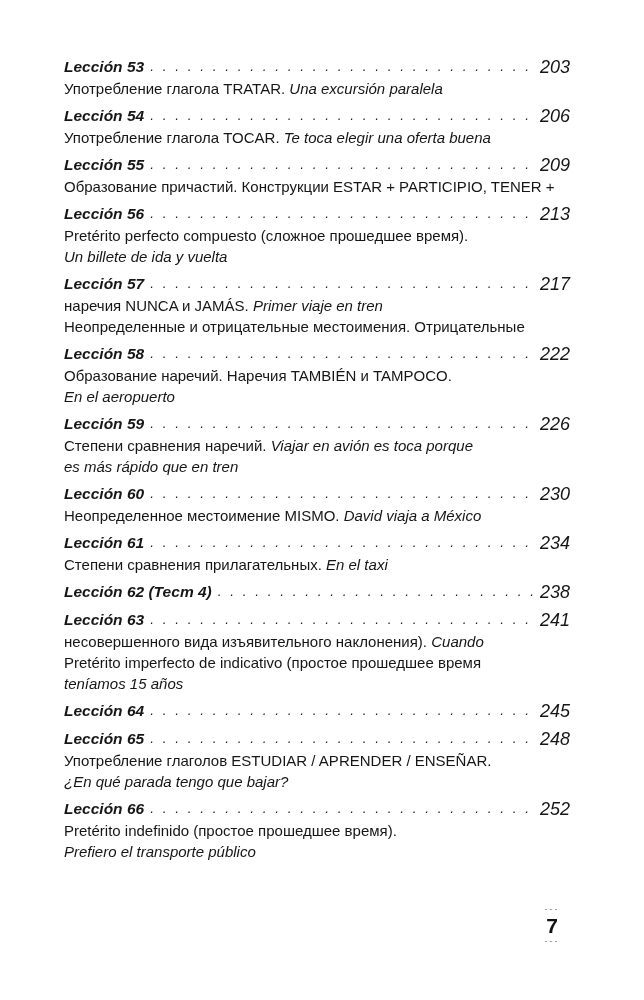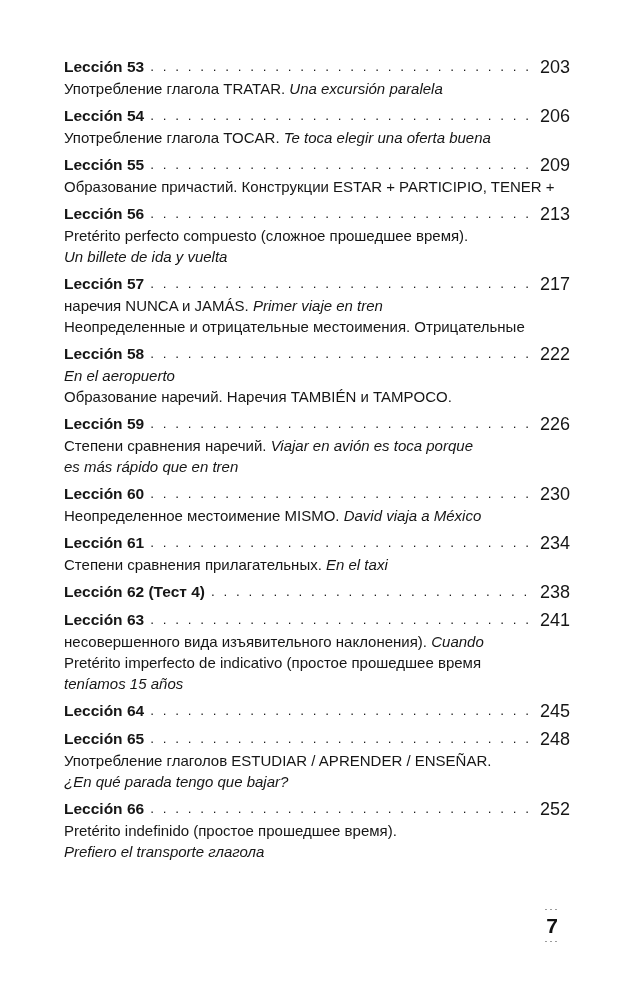--- a/index.html
+++ b/index.html
@@ -18,20 +18,21 @@
     padding: 56px 74px 0 64px;
   }
   .entry { margin-bottom: 6px; }
   .title-row {
     display: flex;
     align-items: flex-end;
     font-weight: bold;
     font-size: 15.5px;
     line-height: 22px;
     white-space: nowrap;
+    font-style: italic;
   }
   .lesson-title { flex: 0 0 auto; }
   .leader {
     flex: 1 1 auto;
     overflow: hidden;
     white-space: nowrap;
     font-weight: normal;
     font-size: 13.5px;
     letter-spacing: 2.5px;
     margin: 0 3px 0 6px;
@@ -118,22 +119,22 @@
         </div>
         <div class="desc-line"><span class="reg">наречия NUNCA и JAMÁS. </span><span class="it">Primer viaje en tren</span></div>
         <div class="desc-line"><span class="reg">Неопределенные и отрицательные местоимения. Отрицательные</span></div>
       </div>
       <div class="entry">
         <div class="title-row">
           <span class="lesson-title">Lección 58</span>
           <span class="leader">. . . . . . . . . . . . . . . . . . . . . . . . . . . . . . . . . . . . . . . . . . . . . . . . . . . . . . . . . . . . . . . . . . . . . . . . . . . . . . . . . . . . . . . . . . . . . . . . . . . . </span>
           <span class="page-ref">222</span>
         </div>
+        <div class="desc-line"><span class="reg">Образование наречий. Наречия TAMBIÉN и TAMPOCO.</span></div>
         <div class="desc-line"><span class="it">En el aeropuerto</span></div>
-        <div class="desc-line"><span class="reg">Образование наречий. Наречия TAMBIÉN и TAMPOCO.</span></div>
       </div>
       <div class="entry">
         <div class="title-row">
           <span class="lesson-title">Lección 59</span>
           <span class="leader">. . . . . . . . . . . . . . . . . . . . . . . . . . . . . . . . . . . . . . . . . . . . . . . . . . . . . . . . . . . . . . . . . . . . . . . . . . . . . . . . . . . . . . . . . . . . . . . . . . . . </span>
           <span class="page-ref">226</span>
         </div>
         <div class="desc-line"><span class="reg">Степени сравнения наречий. </span><span class="it">Viajar en avión es toca porque</span></div>
         <div class="desc-line"><span class="it">es más rápido que en tren</span></div>
       </div>
@@ -186,21 +187,21 @@
         <div class="desc-line"><span class="reg">Употребление глаголов ESTUDIAR / APRENDER / ENSEÑAR.</span></div>
         <div class="desc-line"><span class="it">¿En qué parada tengo que bajar?</span></div>
       </div>
       <div class="entry">
         <div class="title-row">
           <span class="lesson-title">Lección 66</span>
           <span class="leader">. . . . . . . . . . . . . . . . . . . . . . . . . . . . . . . . . . . . . . . . . . . . . . . . . . . . . . . . . . . . . . . . . . . . . . . . . . . . . . . . . . . . . . . . . . . . . . . . . . . . </span>
           <span class="page-ref">252</span>
         </div>
         <div class="desc-line"><span class="reg">Pretérito indefinido (простое прошедшее время).</span></div>
-        <div class="desc-line"><span class="it">Prefiero el transporte глагола</span></div>
+        <div class="desc-line"><span class="it">Prefiero el transporte público</span></div>
       </div>
     </div>
   <div class="footer">
     <span class="orn">···</span>
     <span class="num">7</span>
     <span class="orn">···</span>
   </div>
 </div>
 
 </body></html>

